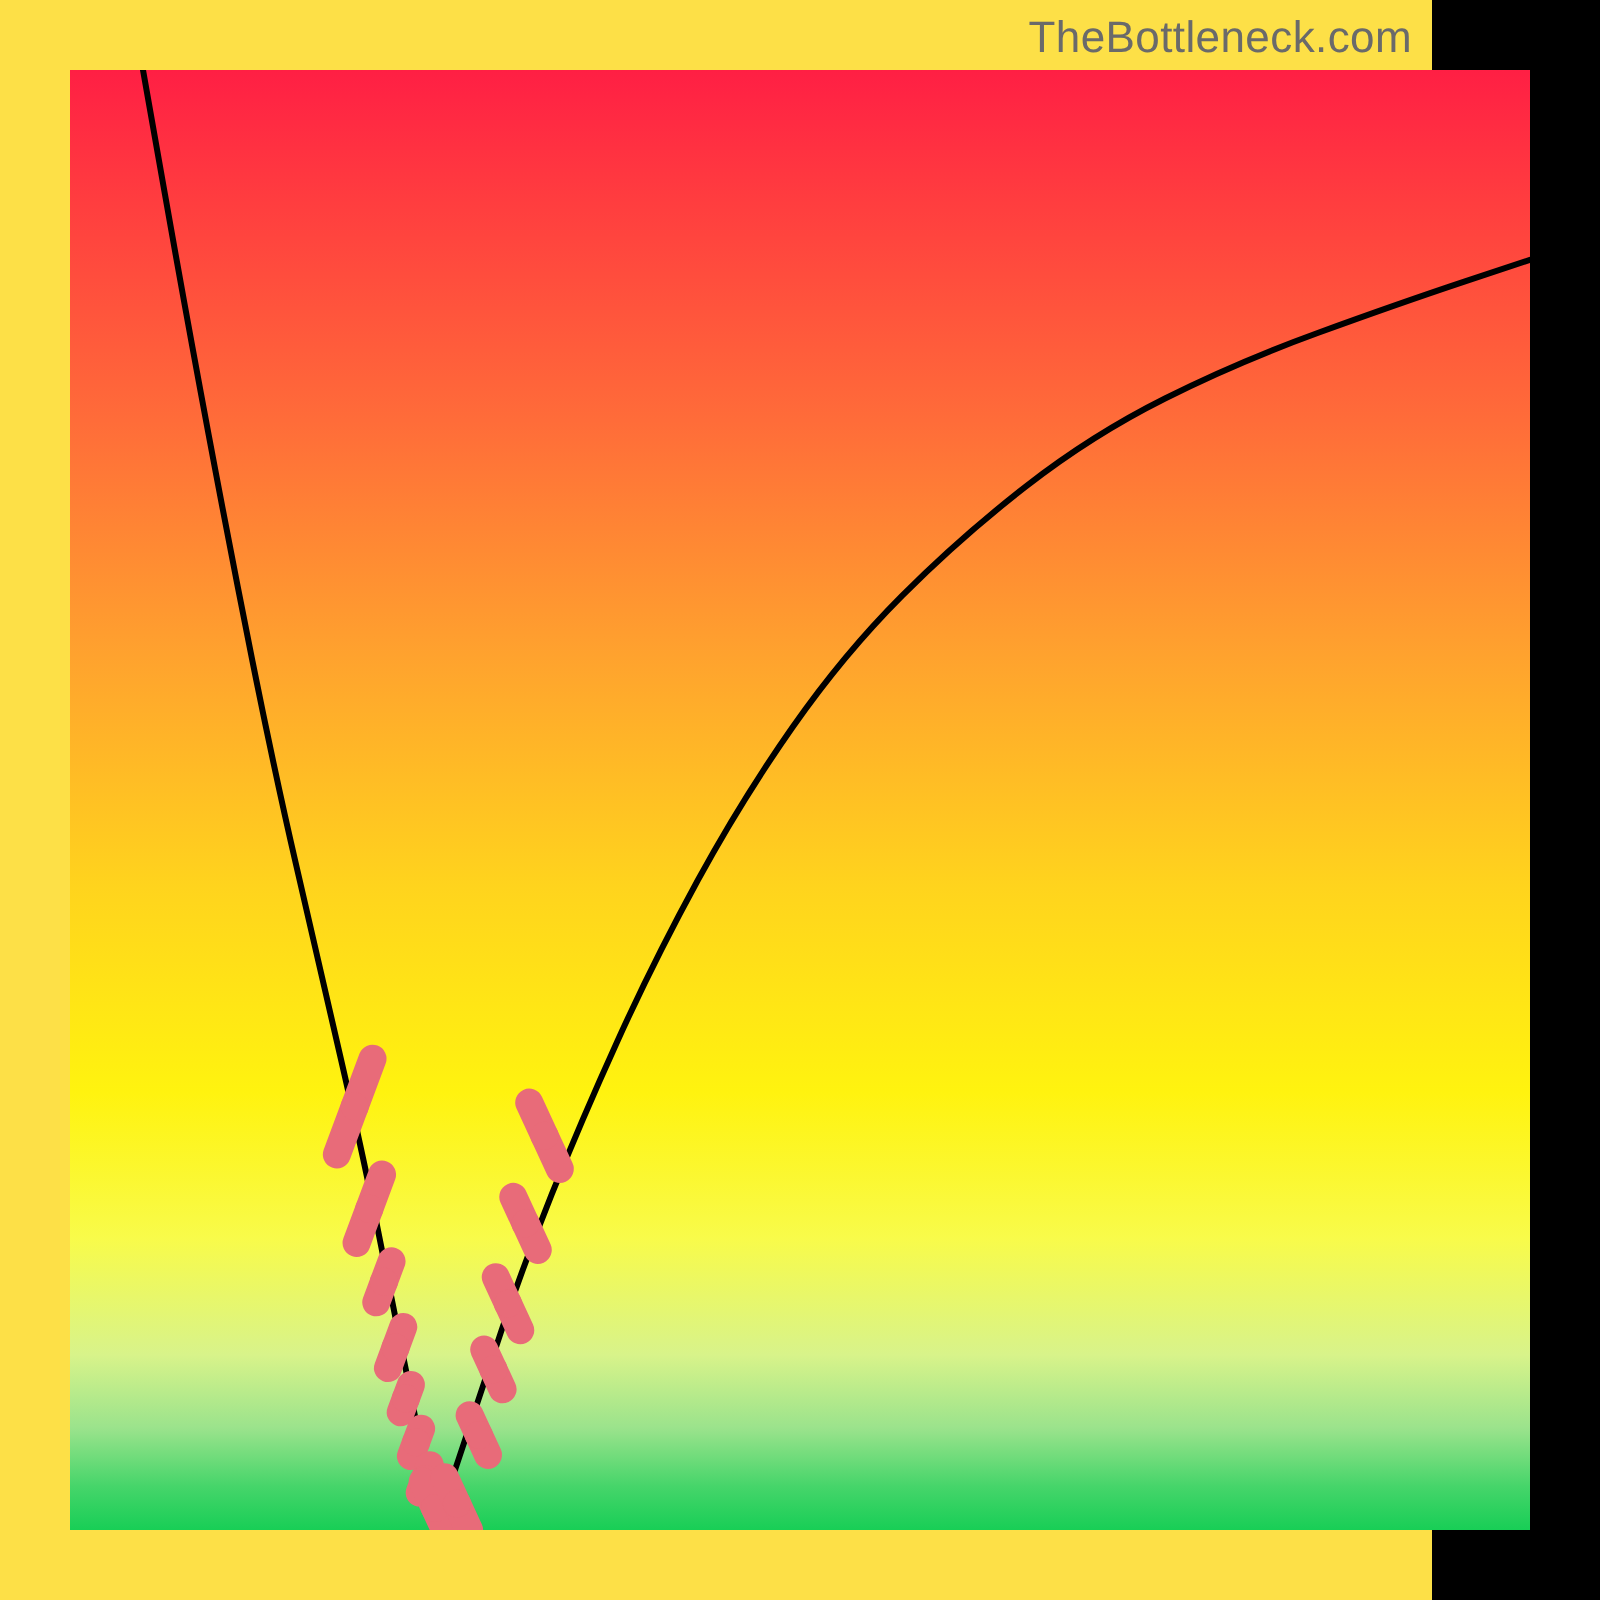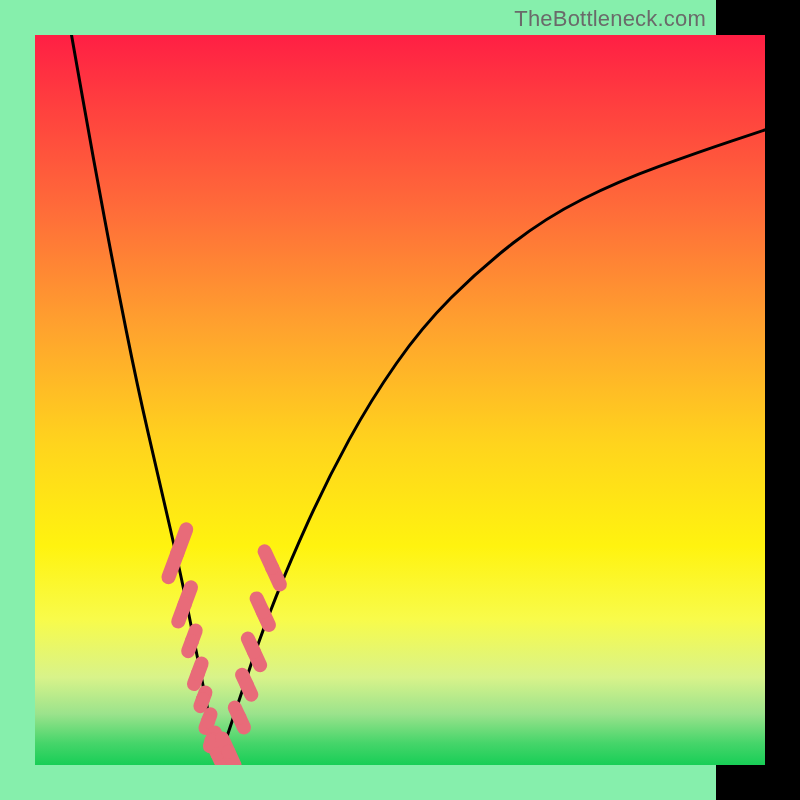--- a/index.html
+++ b/index.html
@@ -10,21 +10,21 @@
     overflow: hidden;
     background: #000;
     font-family: Arial, Helvetica, sans-serif;
   }
   .frame {
     position: absolute;
     left: 0;
     top: 0;
     width: 716px;
     height: 800px;
-    background: #86efac;
+    background: #fde047;
   }
   .plot-area {
     position: absolute;
     left: 35px;
     top: 35px;
     width: 730px;
     height: 730px;
     overflow: hidden;
   }
   .bg-gradient {

